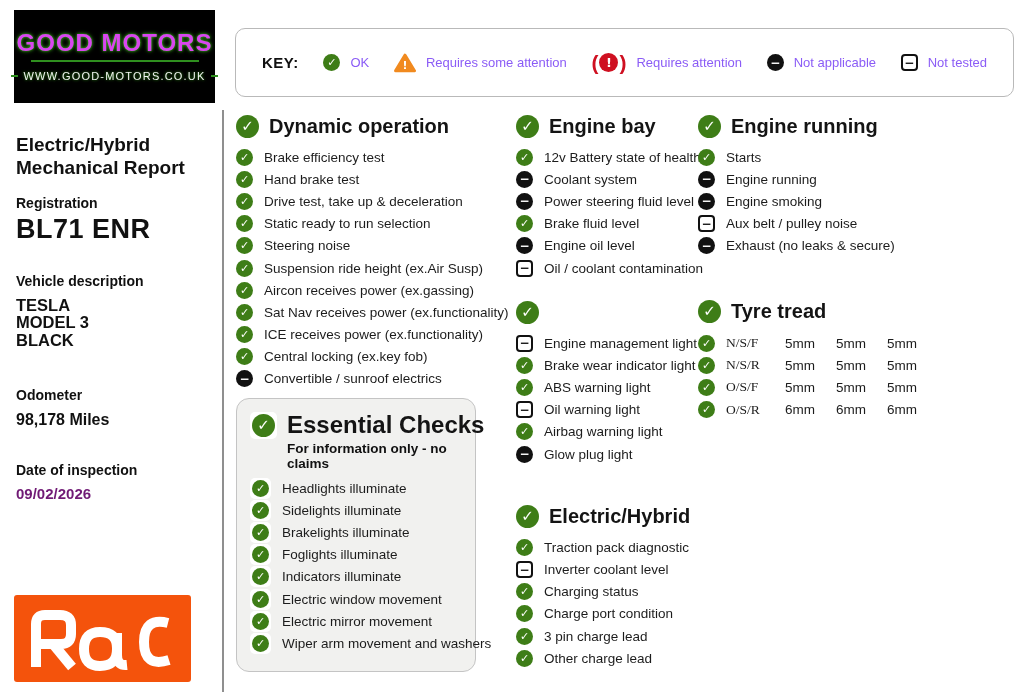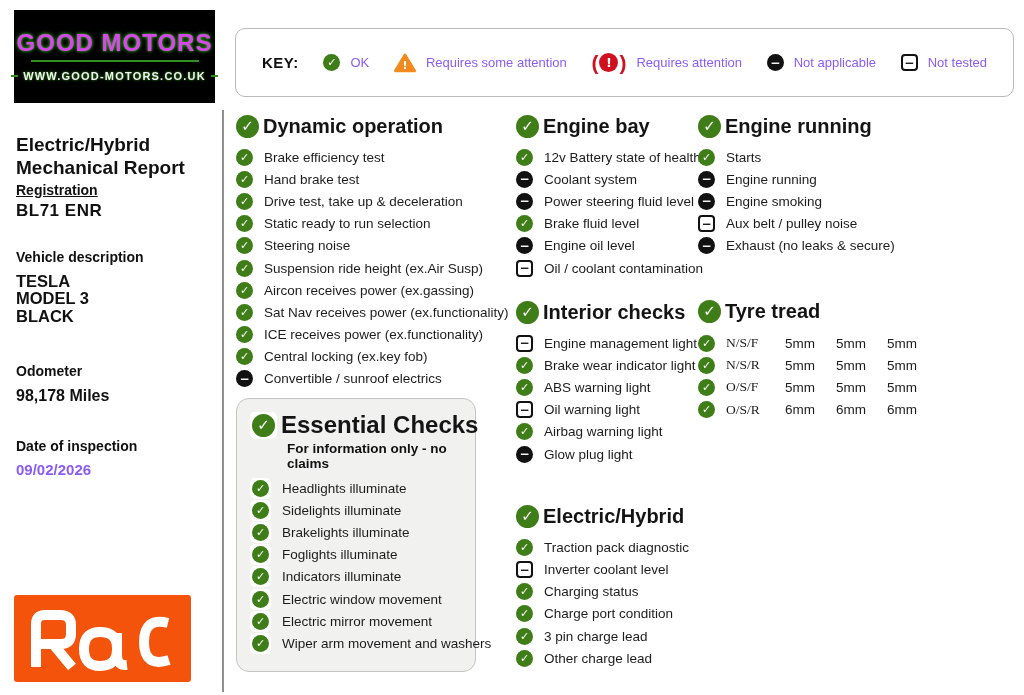--- a/index.html
+++ b/index.html
@@ -5,21 +5,21 @@
   html,body{margin:0;padding:0;background:#fff;}
   .page{position:relative;width:1024px;height:695px;background:#ffffff;
         font-family:"Liberation Sans",sans-serif;overflow:hidden;color:#1a1a1a;}
 
   
   .logo-box{position:absolute;left:14px;top:10px;width:201px;height:93px;background:#000;
             display:flex;flex-direction:column;align-items:center;justify-content:center;}
   .logo-title{font-size:24px;font-weight:700;letter-spacing:1px;color:#d946ef;white-space:nowrap;
               text-shadow:0 0 4px #35a818,0 0 2px #35a818;line-height:1;}
   .logo-rule{width:168px;height:2px;background:#2f8f1f;margin:5px 0 8px;}
-  .logo-url{font-size:11px;font-weight:700;letter-spacing:1.2px;color:#f2f2f2;white-space:nowrap;
+  .logo-url{font-size:11px;font-weight:400;letter-spacing:1.2px;color:#f2f2f2;white-space:nowrap;
             text-shadow:0 0 3px #35a818;display:flex;align-items:center;gap:5px;}
   .logo-url::before,.logo-url::after{content:"";width:7px;height:2px;background:#2f8f1f;display:inline-block;}
 
   
   .key-box{position:absolute;left:235px;top:28px;width:779px;height:69px;box-sizing:border-box;
            border:1.5px solid #b9b9b9;border-radius:10px;background:#fff;
            display:flex;align-items:center;justify-content:space-between;padding:0 26px;}
   .key-label{font-size:15px;font-weight:700;letter-spacing:.5px;color:#111;}
   .key-item{display:flex;align-items:center;gap:10px;font-size:13px;color:#8b5cf6;}
 
@@ -40,41 +40,41 @@
   .alert::before{content:"(";}
   .alert::after{content:")";}
   .tri{width:22px;height:20px;display:block;}
   .hdr-ic{width:23px;height:23px;}
   .hdr-ic.ok::before{font-size:15px;}
 
   
   .sidebar{position:absolute;left:16px;top:134px;width:200px;}
   .report-title{font-size:19px;font-weight:700;line-height:1.2;color:#111;}
   .side-label{font-size:14px;font-weight:700;color:#111;}
-  .reg-label{margin-top:2px;text-decoration:underline;}
-  .reg-value{font-size:17px;font-weight:700;letter-spacing:.5px;margin-top:3px;color:#111;}
+  .reg-label{margin-top:15px;}
+  .reg-value{font-size:27px;font-weight:700;letter-spacing:.5px;margin-top:3px;color:#111;}
   .veh-label{margin-top:28px;}
   .veh-line{font-size:16.5px;font-weight:700;line-height:1.06;color:#111;}
   .veh-lines{margin-top:8px;}
   .odo-label{margin-top:38px;}
   .odo-value{font-size:16px;font-weight:700;margin-top:8px;color:#111;}
   .date-label{margin-top:33px;}
-  .date-value{font-size:15px;font-weight:700;margin-top:7px;color:#8b5cf6;}
+  .date-value{font-size:15px;font-weight:700;margin-top:7px;color:#701a75;}
 
   .rac{position:absolute;left:14px;top:595px;width:177px;height:87px;}
 
   .divider{position:absolute;left:222px;top:110px;width:2px;height:582px;background:#8f8f8f;}
 
   
   .col{position:absolute;top:112px;}
   .col1{left:236px;width:252px;}
   .col2{left:516px;width:192px;}
   .col3{left:698px;width:280px;}
 
-  .sec-h{display:flex;align-items:center;gap:4px;height:28px;}
+  .sec-h{display:flex;align-items:center;gap:10px;height:28px;}
   .sec-h h2{font-size:20px;font-weight:700;margin:0;color:#141414;white-space:nowrap;}
   .rows{margin-top:6px;}
   .row{display:flex;align-items:center;gap:11px;height:22.2px;font-size:13.5px;color:#1c1c1c;white-space:nowrap;}
   .gap-interior{margin-top:19px;}
   .gap-electric{margin-top:37px;}
   .gap-tyre{margin-top:41px;}
 
   
   .box{margin-top:8px;width:240px;box-sizing:border-box;background:#f1f1ef;border:1.5px solid #c4c4c4;
        border-radius:13px;padding:12px 13px 16px;}
@@ -345,21 +345,20 @@
               <span class="ic nt"></span>
             </span>
             <span>Oil / coolant contamination</span>
           </div>
         </div>
     </section>
 
     <section class="gap-interior">
       <div class="sec-h">
         <span class="ic ok hdr-ic"></span>
-        <h2>Interior checks</h2>
       </div>
       <div class="rows">
           <div class="row">
             <span class="icw">
               <span class="ic nt"></span>
             </span>
             <span>Engine management light</span>
           </div>
           <div class="row">
             <span class="icw">

